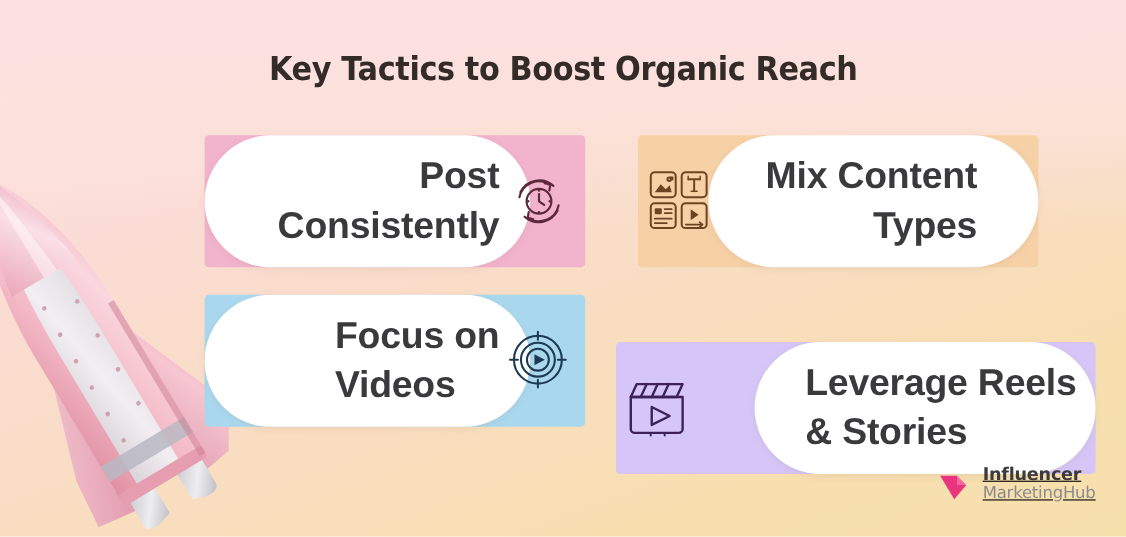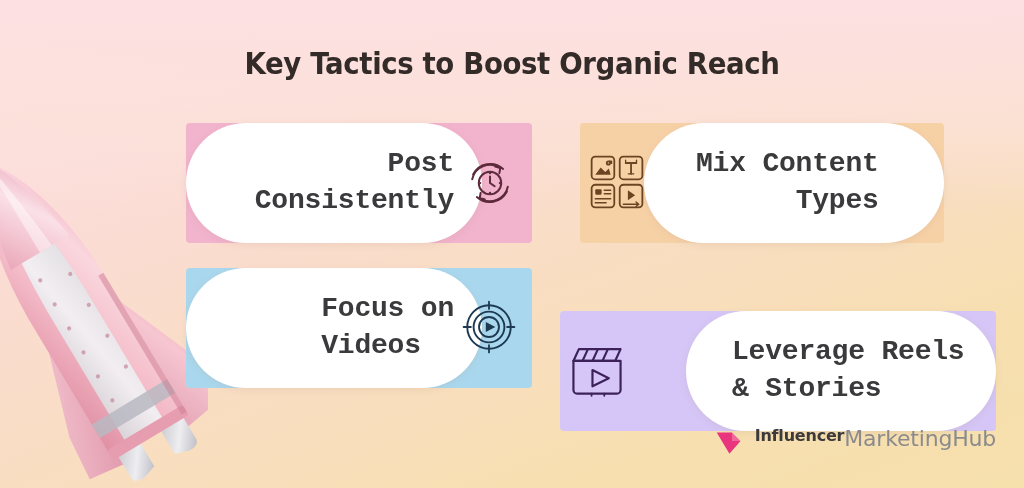--- a/index.html
+++ b/index.html
@@ -62,23 +62,23 @@
     position:absolute; top:0;
     height:120px;
     background:#ffffff;
     border-radius:60px;
     box-shadow:0 2px 7px rgba(180,140,130,0.17);
   }
   .card .label {
     position:absolute;
     top:0; height:120px;
     display:flex; flex-direction:column; justify-content:center;
-    font-family:Liberation Mono, monospace;
+    font-family:Liberation Sans, sans-serif;
     font-weight:bold;
-    font-size:28px;
+    font-size:34px;
     line-height:1.32;
     color:#3a3a3c;
     letter-spacing:-0.2px;
     white-space:pre-line;
   }
   .card .icon {
     position:absolute;
     top:50%; transform:translateY(-50%);
     width:60px; height:60px;
   }
@@ -110,28 +110,28 @@
   #card-reels .pill { right:0; width:310px; }
   #card-reels .label { right:0; width:280px; text-align:left; align-items:flex-start; padding-left:16px; }
   #card-reels .icon { left:8px; }
 
   
   #logo {
     position:absolute; right:28px; bottom:30px;
     display:flex; align-items:center; gap:4px;
   }
   #logo .mark { width:34px; height:34px; margin-right:2px; margin-top:4px; }
-  #logo .words { display:flex; line-height:1.08; }
+  #logo .words { display:flex; flex-direction:column; line-height:1.08;text-decoration:underline; }
   #logo .l1 {
     font-family:"DejaVu Sans", sans-serif;
     font-weight:bold; font-size:16px; color:#3c3a3a; letter-spacing:-0.2px;
   }
   #logo .l2 {
     font-family:"DejaVu Sans", sans-serif;
-    font-weight:normal; font-size:22px; color:#8b8b8e; letter-spacing:-0.2px;
+    font-weight:normal; font-size:15px; color:#8b8b8e; letter-spacing:-0.2px;
   }
 </style>
 </head>
 <body>
 
 <div id="stage">
 
   <div id="wash-pink"></div>
 
   <div id="rocket-wrap">

